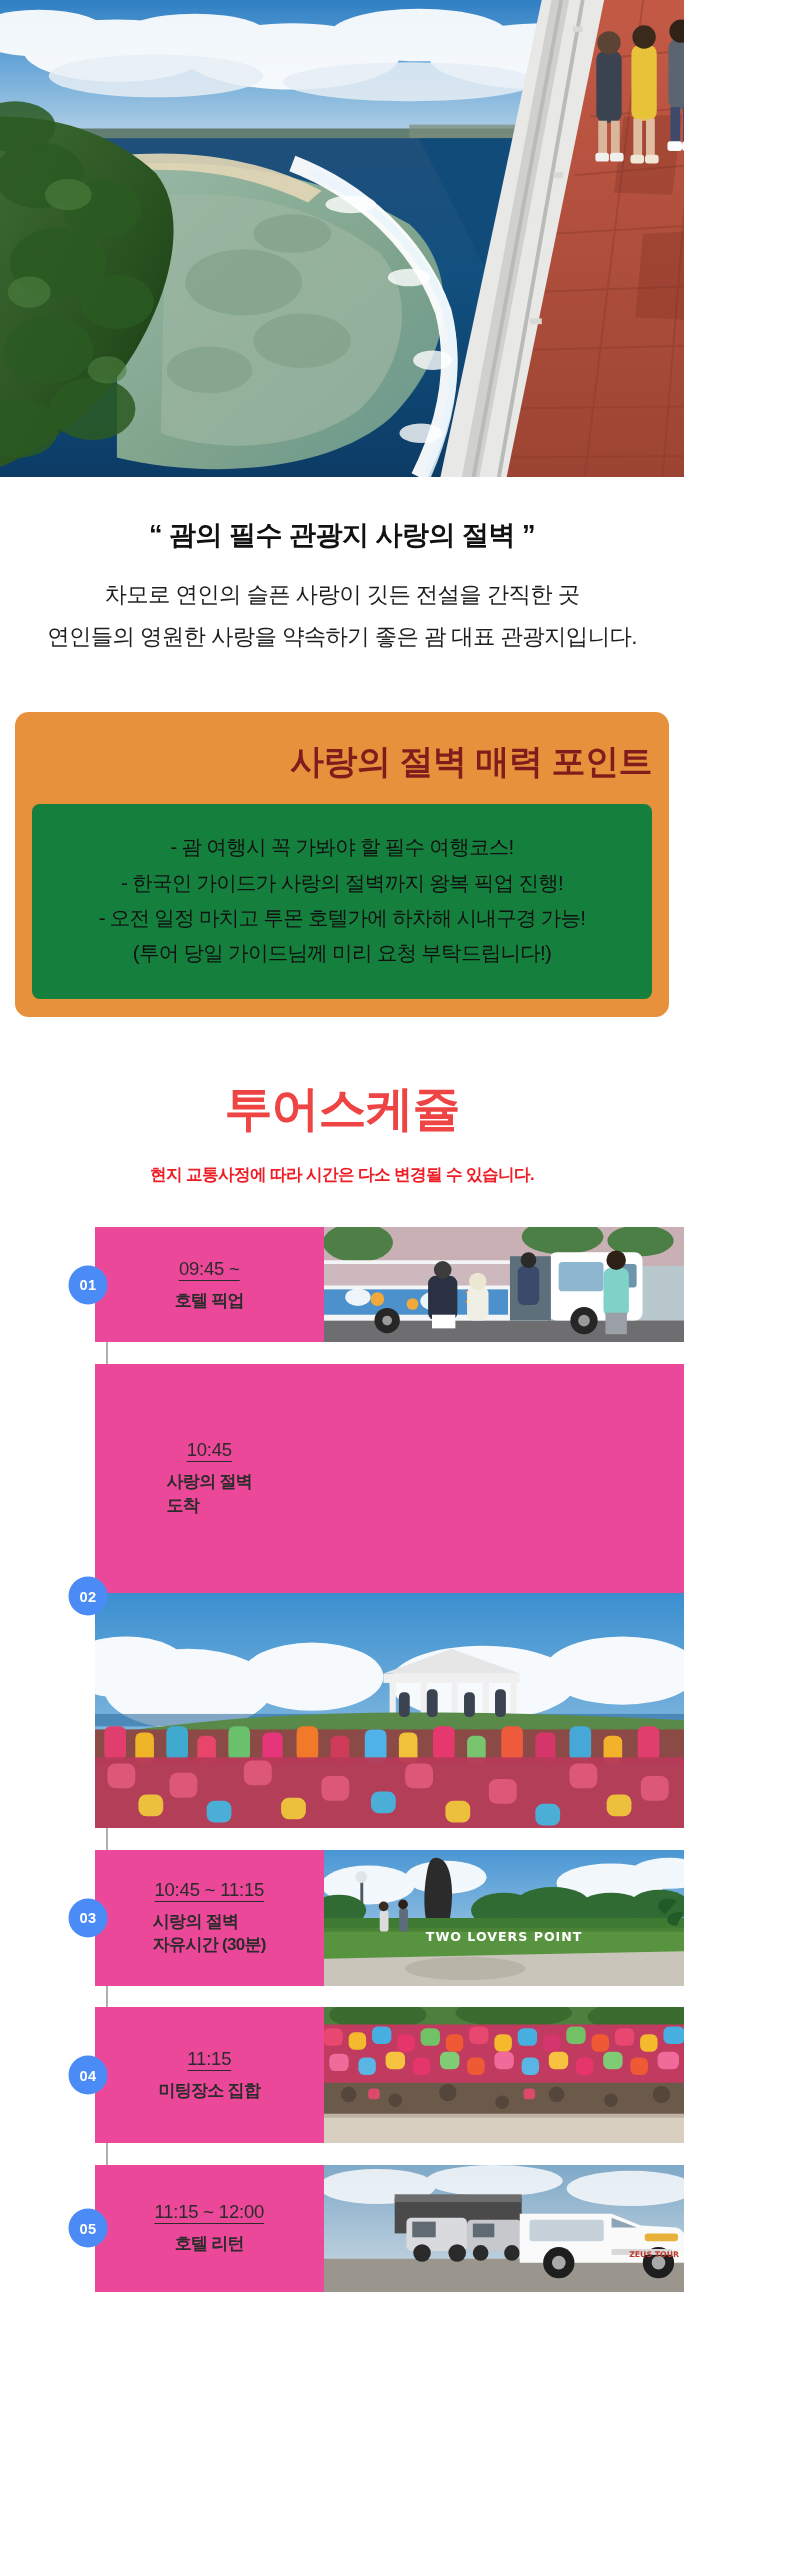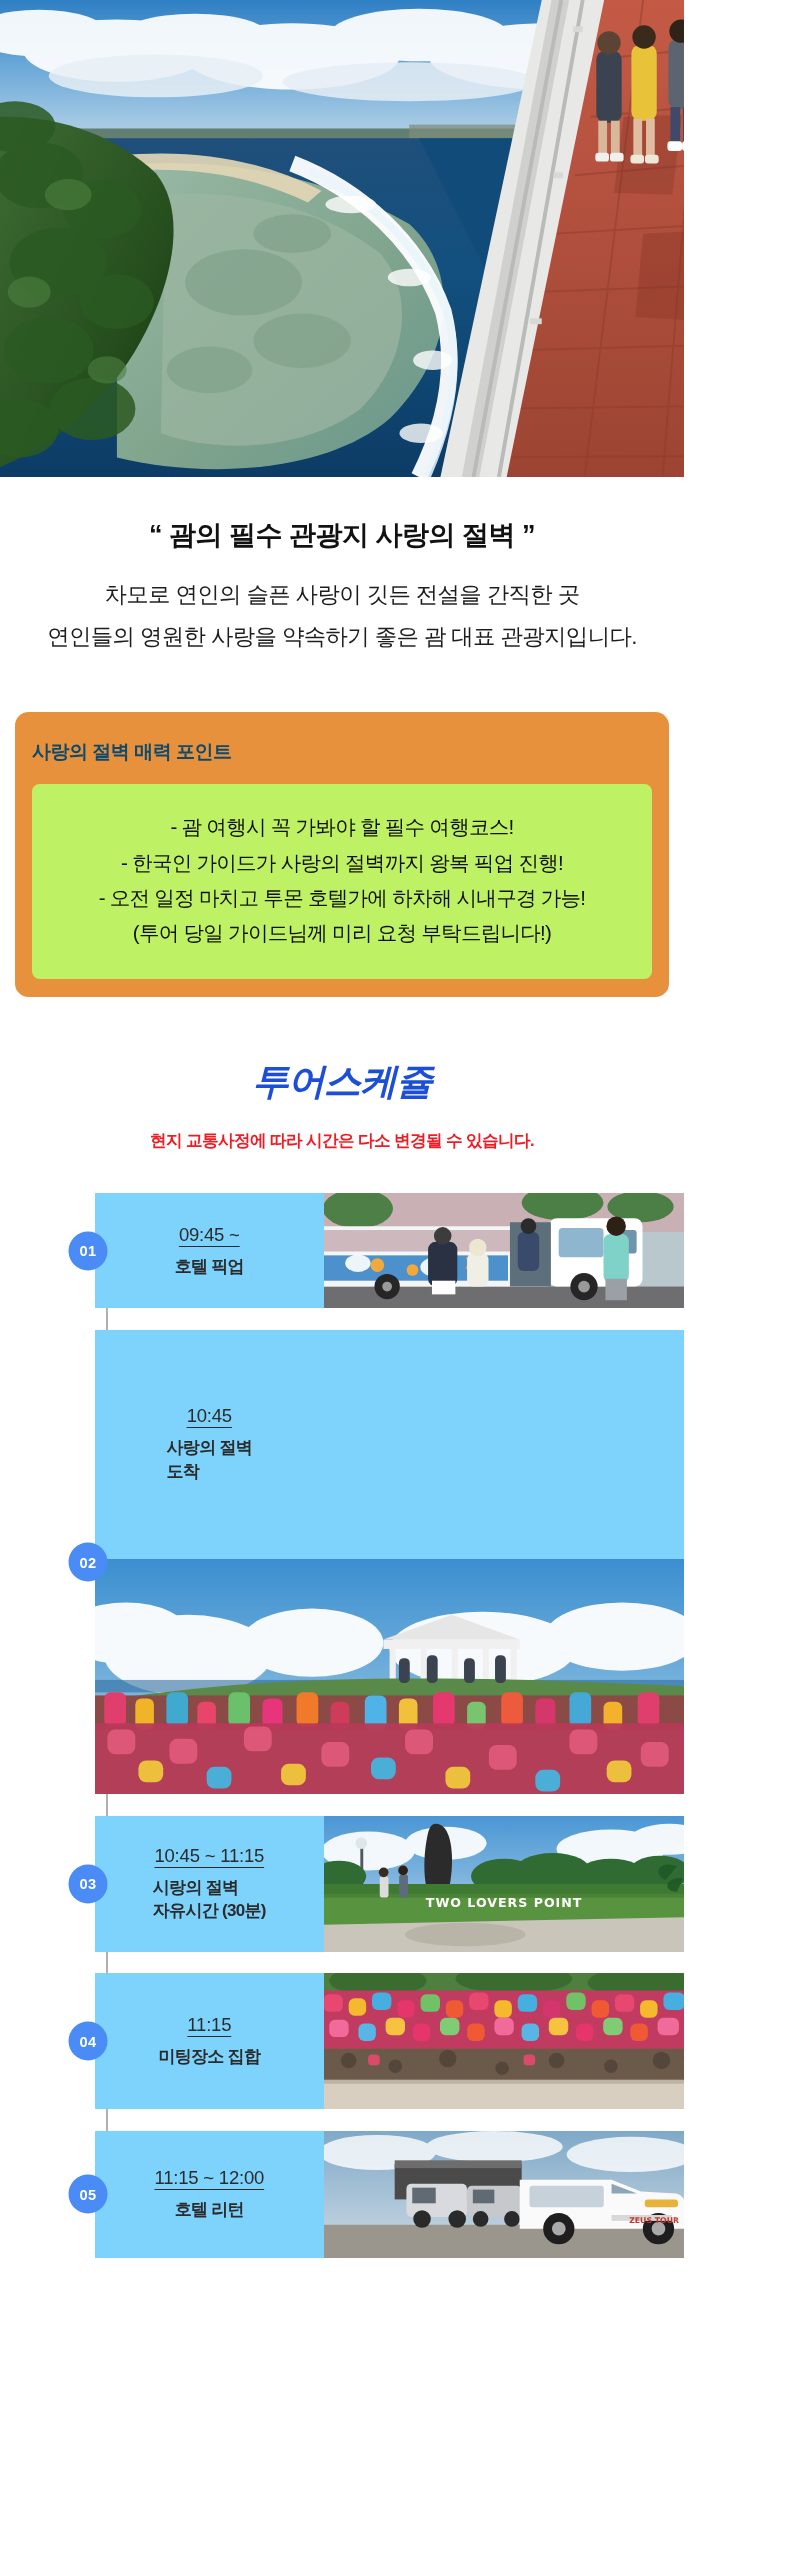--- a/index.html
+++ b/index.html
@@ -47,29 +47,29 @@
   }
 
   
   .point-wrap { padding: 33px 14.6px 0; }
   .point-box {
     background: #e8913c;
     border-radius: 13.6px;
     padding: 21.4px 17.5px 17.5px;
   }
   .point-title {
-    text-align: left;
-    color: #0c4a6e;
-    font-size: 19px;
+    text-align: right;
+    color: #7f1d1d;
+    font-size: 34px;
     font-weight: bold;
     letter-spacing: -0.5px;
     margin: 5.8px 0 19.5px;
   }
   .point-card {
-    background: #bef264;
+    background: #15803d;
     border-radius: 7.8px;
     padding: 25px 41px 29px;
   }
   .point-list {
     list-style: none;
     margin: 0; padding: 0;
   }
   .point-list li {
     font-size: 20.5px;
     line-height: 1.72;
@@ -78,26 +78,25 @@
     text-align: center;
     white-space: nowrap;
   }
 
   
   .sched-head {
     text-align: center;
     padding: 60px 0 0;
   }
   .sched-title {
-    font-size: 37px;
+    font-size: 48px;
     font-weight: bold;
-    color: #1d4ed8;
+    color: #ef4444;
     letter-spacing: -1px;
     margin: 0 0 23.4px;
-    font-style: italic;
   }
   .sched-note {
     font-size: 16.6px;
     font-weight: bold;
     color: #ee1c25;
     letter-spacing: -0.6px;
     margin: 0;
   }
 
   
@@ -137,21 +136,21 @@
     justify-content: center;
     z-index: 3;
     letter-spacing: 0.3px;
     text-align: right;
   }
   .card {
     position: relative;
     margin-left: 6.8px;
     display: flex;
     width: 599px;
-    background: #7dd3fc;
+    background: #ec4899;
     min-height: 112px;
   }
   .card::before {
     content: "";
     position: absolute;
     left: -10.7px;
     top: 50%;
     transform: translateY(-50%);
     width: 0; height: 0;
     border-top: 10.7px solid transparent;

